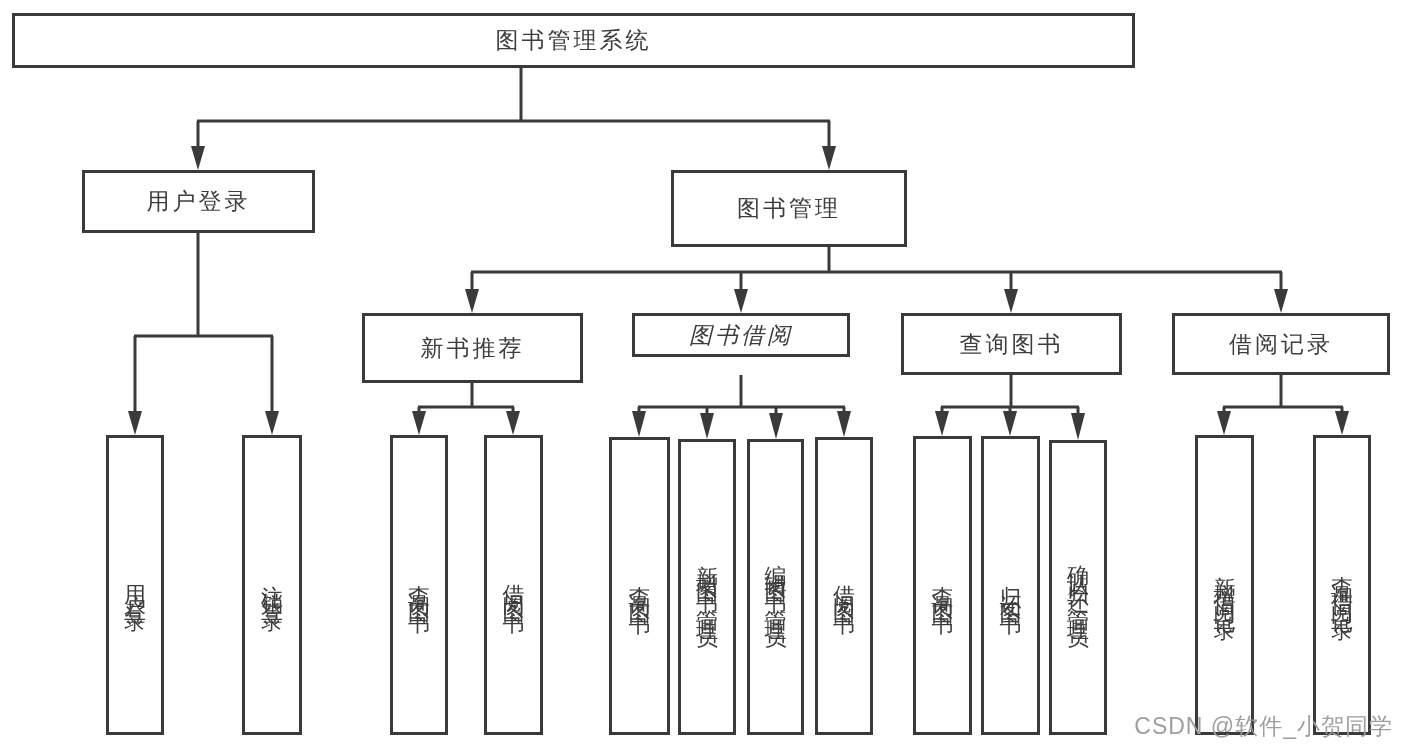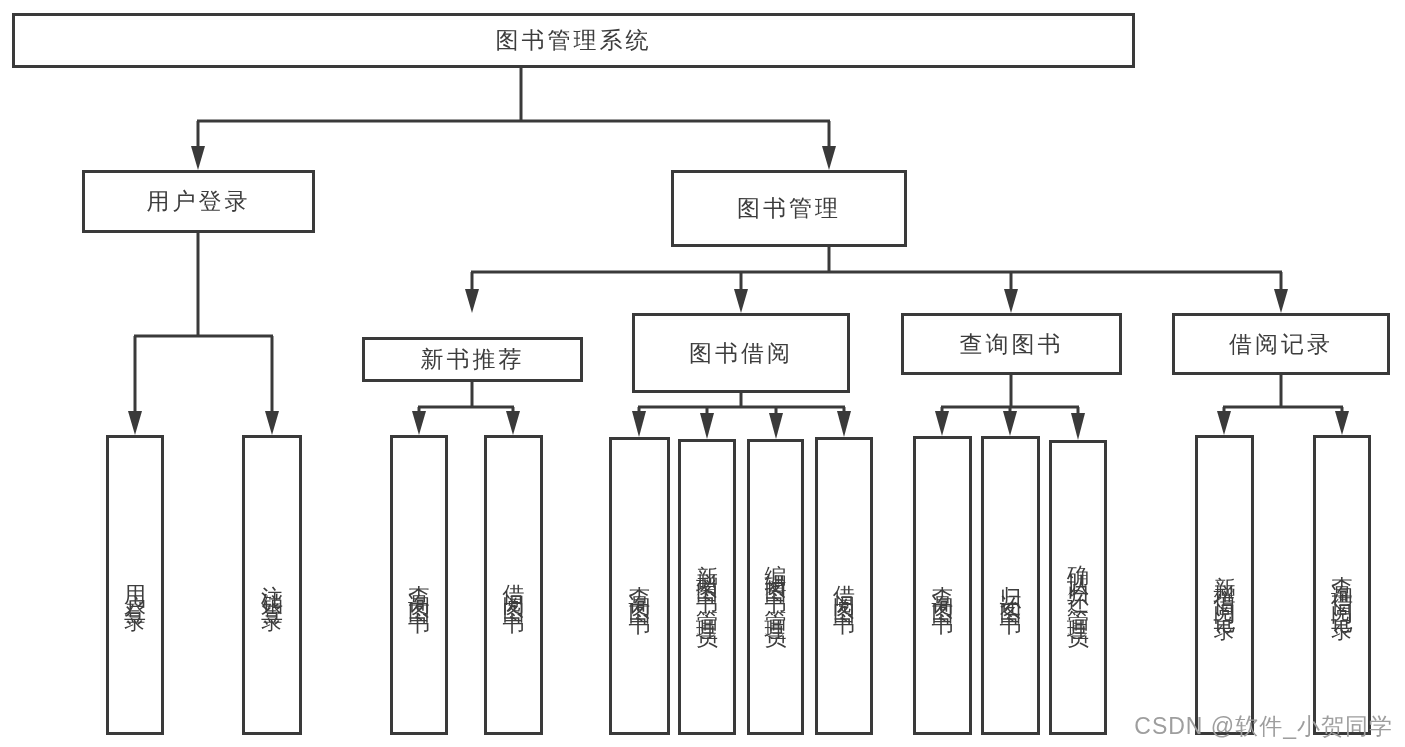--- a/index.html
+++ b/index.html
@@ -52,22 +52,22 @@
     text-orientation:mixed;
     font-size:22px;
     letter-spacing:9px;
     color:var(--color-text);
     white-space:nowrap;
   }
   
   #n-root  {left:12px;  top:13px;  width:1123px; height:55px;}
   #n-l2-0  {left:82px;  top:170px; width:233px;  height:63px;}
   #n-l2-1  {left:671px; top:170px; width:236px;  height:77px;}
-  #n-l3-0  {left:362px; top:313px; width:221px;  height:45px;margin-top:24px;}
-  #n-l3-1  {left:632px; top:313px; width:218px;  height:80px;}
+  #n-l3-0  {left:362px; top:313px; width:221px;  height:70px;}
+  #n-l3-1  {left:632px; top:313px; width:218px;  height:44px;font-style:italic;}
   #n-l3-2  {left:901px; top:313px; width:221px;  height:62px;}
   #n-l3-3  {left:1172px;top:313px; width:218px;  height:62px;}
   #leaf-a1 {left:106px; top:435px; width:58px; height:300px;}
   #leaf-a2 {left:242px; top:435px; width:60px; height:300px;}
   #leaf-b1 {left:390px; top:435px; width:58px; height:300px;}
   #leaf-b2 {left:484px; top:435px; width:59px; height:300px;}
   #leaf-c1 {left:609px; top:437px; width:61px; height:298px;}
   #leaf-c2 {left:678px; top:439px; width:58px; height:296px;}
   #leaf-c3 {left:747px; top:439px; width:57px; height:296px;}
   #leaf-c4 {left:815px; top:437px; width:58px; height:298px;}

